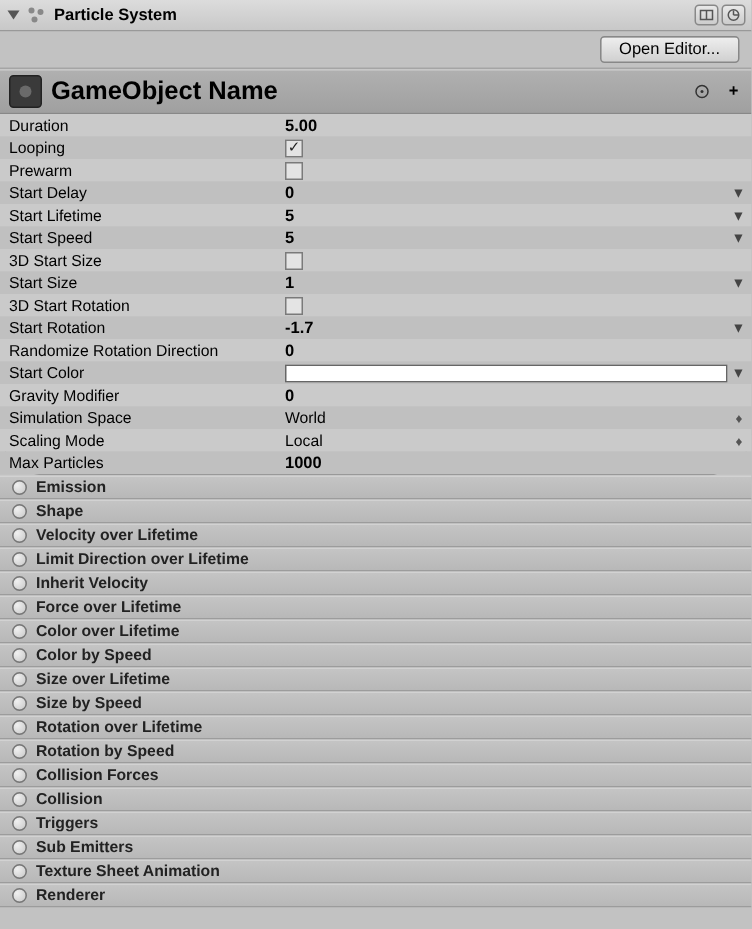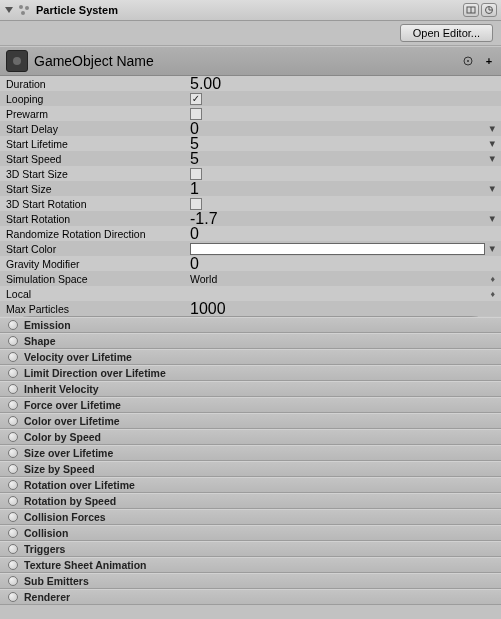--- a/index.html
+++ b/index.html
@@ -29,34 +29,34 @@
 .module-header {
   display: flex; align-items: center;
   background: linear-gradient(to bottom, #b0b0b0, #a0a0a0);
   border-top: 1px solid #c8c8c8; border-bottom: 1px solid #888;
   padding: 3px 6px;
 }
 .module-header .thumb {
   width: 22px; height: 22px; background: #3a3a3a; border: 1px solid #222; border-radius: 3px;
   margin-right: 6px; display:flex;align-items:center;justify-content:center;
 }
-.module-header .modname { font-weight: normal; font-size: 14px; flex:1; }
+.module-header .modname { font-weight: bold; font-size: 17px; flex:1; }
 .module-header .mini-icon { width:14px;height:14px; margin-left:4px; display:flex;align-items:center;justify-content:center;}
 .module-header .plus { width:12px;height:12px; margin-left:8px; font-weight:bold; display:flex;align-items:center;justify-content:center;}
 
 .props { background: #c2c2c2; border-bottom: 1px solid #999; border-radius: 30px; }
 .prow {
   display: flex; align-items: center; height: 15px;
   padding: 0 6px;
 }
 .prow:nth-child(odd) { background: #cacaca; }
 .prow:nth-child(even) { background: #c0c0c0; }
 .plabel { width: 184px; font-size: 10.5px; }
 .pval { flex: 1; font-size: 10.5px; display:flex; align-items:center; }
-.pval input[type="text"] { border:none; background:transparent; font-size:16px; width:100%; outline:none; }
+.pval input[type="text"] { border:none; background:transparent; font-size:11px; width:100%; outline:none;font-weight:bold; }
 .dropdown-row .arrow { width:10px; text-align:right; color:#444; }
 .checkbox {
   width: 12px; height: 12px; background: #e4e4e4; border: 1px solid #7a7a7a;
   display: inline-flex; align-items: center; justify-content: center;
 }
 .checkbox.checked::after { content:"✓"; font-size:10px; line-height:10px; color:#222; }
 .color-swatch {
   flex:1; height: 12px; background: #fff; border: 1px solid #666;
 }
 .select-field {
@@ -229,20 +229,21 @@
 
   <div class="prow">
     <span class="plabel">Simulation Space</span>
     <span class="select-field">
       <span>World</span>
       <span class="sel-arrow">♦</span>
     </span>
   </div>
 
   <div class="prow">
+    <span class="plabel">Scaling Mode</span>
     <span class="select-field">
       <span>Local</span>
       <span class="sel-arrow">♦</span>
     </span>
   </div>
 
 
   <div class="prow">
     <span class="plabel">Max Particles</span>
     <span class="pval">
@@ -308,23 +309,23 @@
   <div class="mrow">
       <span class="radio"></span>
       <span class="mlabel">Collision</span>
     </div>
   <div class="mrow">
       <span class="radio"></span>
       <span class="mlabel">Triggers</span>
     </div>
   <div class="mrow">
       <span class="radio"></span>
+      <span class="mlabel">Sub Emitters</span>
+    </div>
+  <div class="mrow">
+      <span class="radio"></span>
       <span class="mlabel">Texture Sheet Animation</span>
     </div>
   <div class="mrow">
       <span class="radio"></span>
-      <span class="mlabel">Sub Emitters</span>
-    </div>
-  <div class="mrow">
-      <span class="radio"></span>
       <span class="mlabel">Renderer</span>
     </div>
 </div>
 
 </body></html>

